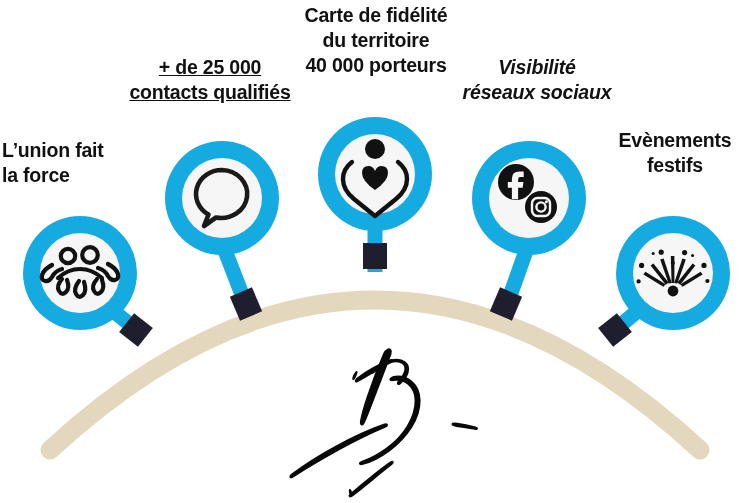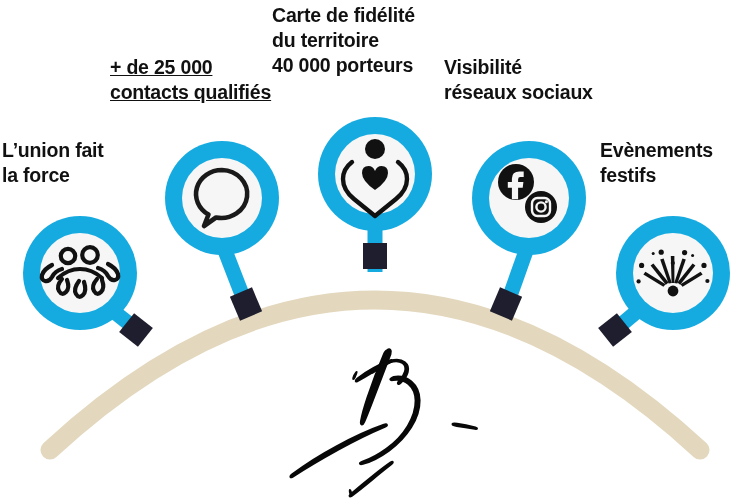--- a/index.html
+++ b/index.html
@@ -26,20 +26,21 @@
   }
   .label {
     position: absolute;
     color: #111111;
     font-family: "Liberation Sans", sans-serif;
     font-weight: bold;
     font-size: 19.5px;
     line-height: 1.27;
     letter-spacing: -0.2px;
     white-space: pre-line;
+    text-align: center;
   }
   .label.l-left   { text-align: left; }
   .marker-hit {
     position: absolute;
     border-radius: 50%;
     cursor: pointer;
   }
 </style>
 </head>
 <body>
@@ -204,24 +205,24 @@
   <div class="label l-left" style="left:2px; top:138px; width:132px;">L’union fait
 la force</div>
 
   <div class="label" style="left:110px; top:55px; width:200px;text-decoration:underline;">+ de 25 000
 contacts qualifiés</div>
 
   <div class="label" style="left:272px; top:3px; width:208px;">Carte de fidélité
 du territoire
 40 000 porteurs</div>
 
-  <div class="label" style="left:444px; top:55px; width:186px;">Visibilité
+  <div class="label" style="left:444px; top:55px; width:186px;font-style:italic;">Visibilité
 réseaux sociaux</div>
 
-  <div class="label" style="left:600px; top:138px; width:150px;">Evènements
+  <div class="label" style="left:600px; top:128px; width:150px;">Evènements
 festifs</div>
 
   <div class="marker-hit" style="left:23px;  top:216px; width:114px; height:114px;"></div>
   <div class="marker-hit" style="left:165px; top:141px; width:114px; height:114px;"></div>
   <div class="marker-hit" style="left:318px; top:117px; width:114px; height:114px;"></div>
   <div class="marker-hit" style="left:472px; top:141px; width:114px; height:114px;"></div>
   <div class="marker-hit" style="left:616px; top:216px; width:114px; height:114px;"></div>
 
 </div>
 

